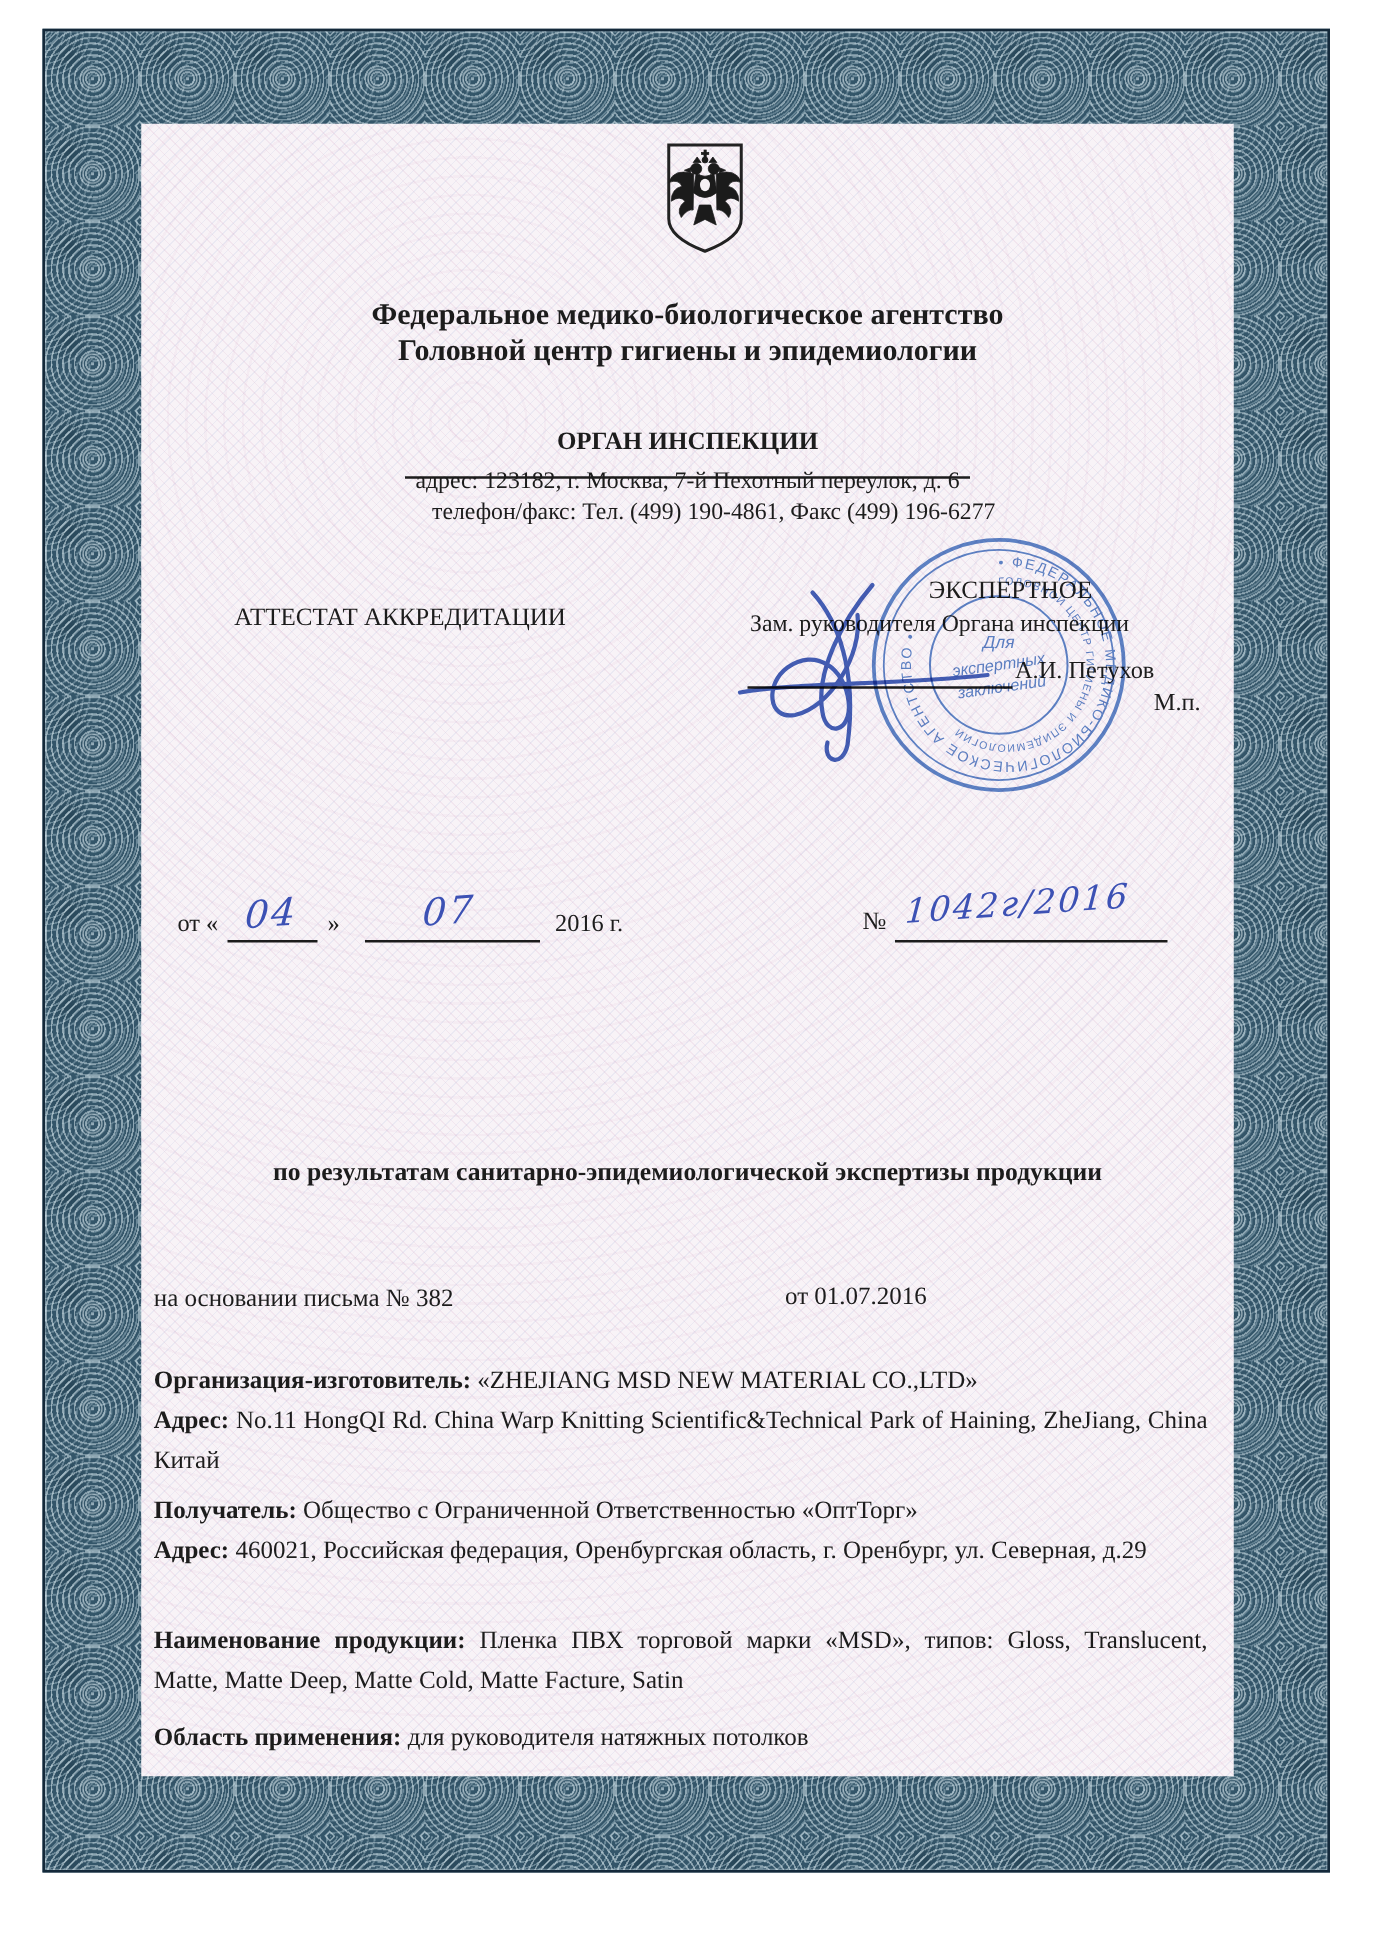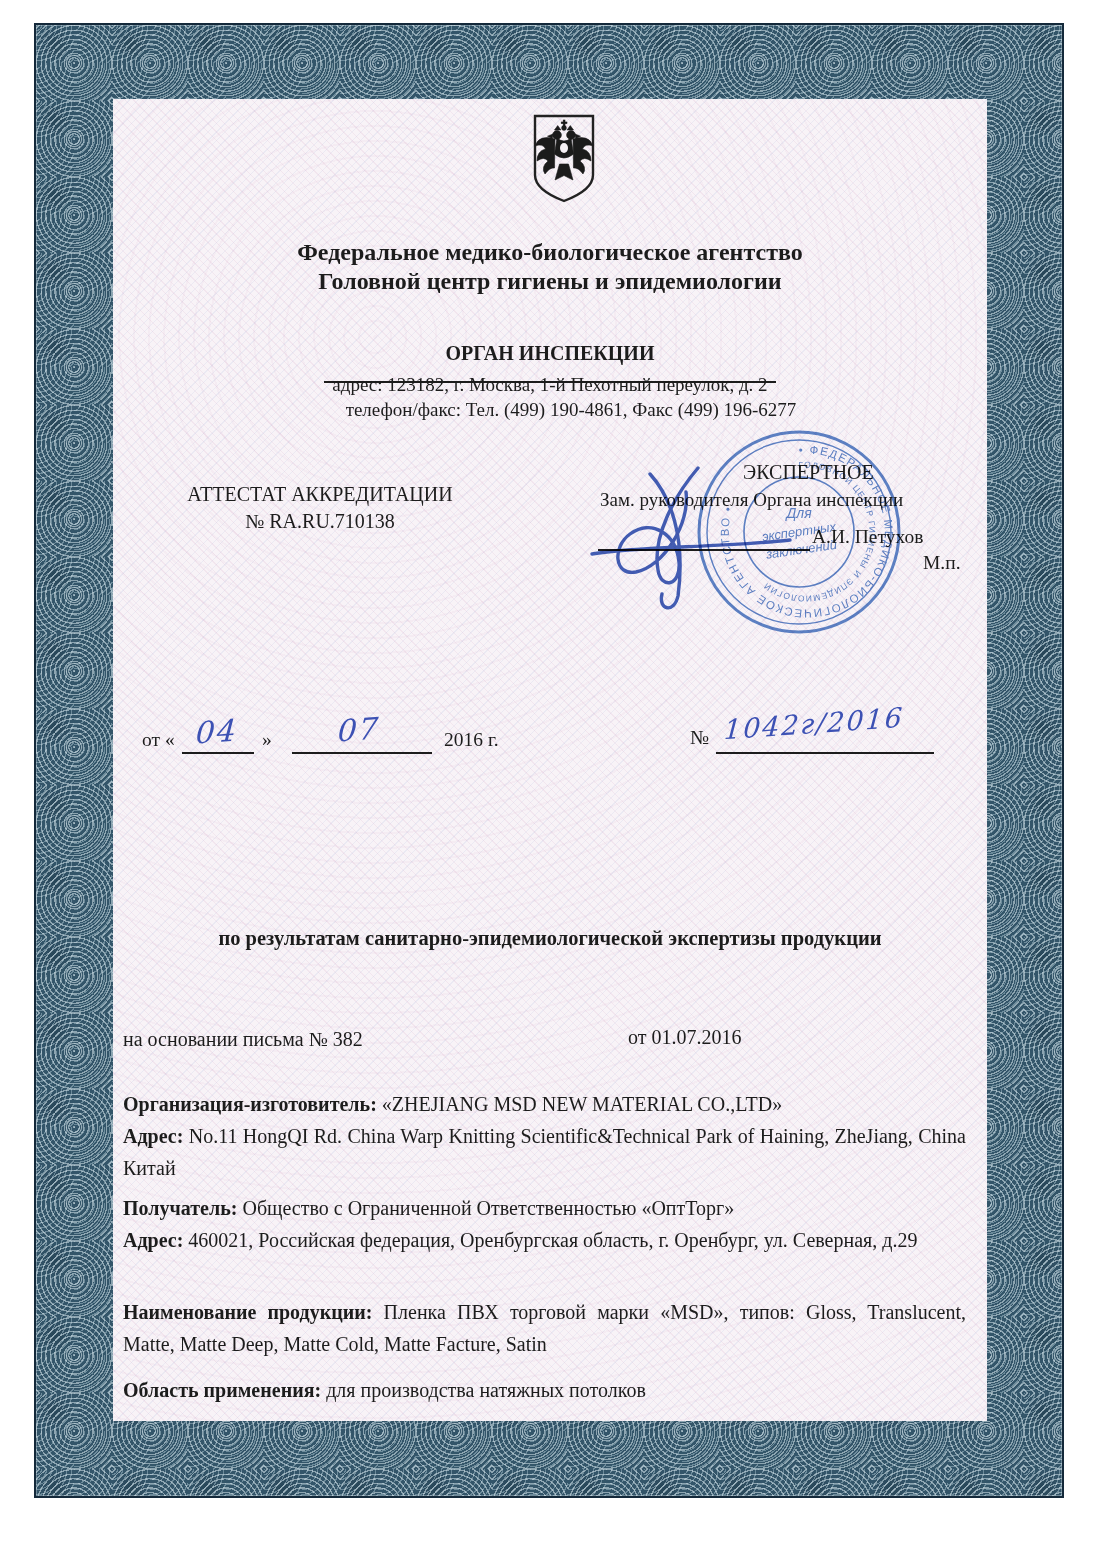--- a/index.html
+++ b/index.html
@@ -112,26 +112,25 @@
   </svg>
 
   <div class="abs org-header">
     <div>Федеральное медико-биологическое агентство</div>
     <div>Головной центр гигиены и эпидемиологии</div>
   </div>
 
   <div class="abs insp-wrap">
     <span class="insp-line">ОРГАН ИНСПЕКЦИИ</span>
   </div>
-  <div class="abs addr1">адрес: 123182, г. Москва, 1-й Пехотный переулок, д. 2</div>
+  <div class="abs addr1">адрес: 123182, г. Москва, 7-й Пехотный переулок, д. 6</div>
   <div class="abs addr2">телефон/факс: Тел. (499) 190-4861,  Факс (499) 196-6277</div>
 
   <div class="abs accred">
     <div>АТТЕСТАТ АККРЕДИТАЦИИ</div>
-    <div>№ RA.RU.710138</div>
   </div>
 
   <div class="abs approve-ttl">ЭКСПЕРТНОЕ</div>
   <div class="abs approve-pos">Зам. руководителя Органа инспекции</div>
   <div class="abs sig-line"></div>
   <div class="abs approve-name">А.И. Петухов</div>
   <div class="abs approve-mp">М.п.</div>
 
   <svg class="abs stamp" viewBox="0 0 214 214">
     <defs>
@@ -198,16 +197,16 @@
     </div>
   </div>
 
   <div class="abs para p-prod">
     <span class="b">Наименование продукции:</span>
     <span>Пленка ПВХ торговой марки «MSD», типов: Gloss, Translucent, Matte, Matte Deep, Matte Cold, Matte Facture, Satin</span>
   </div>
 
   <div class="abs para p-appl">
     <span class="b">Область применения:</span>
-    <span>для производства натяжных потолков</span>
+    <span>для руководителя натяжных потолков</span>
   </div>
 
 </div>
 
 </body></html>

